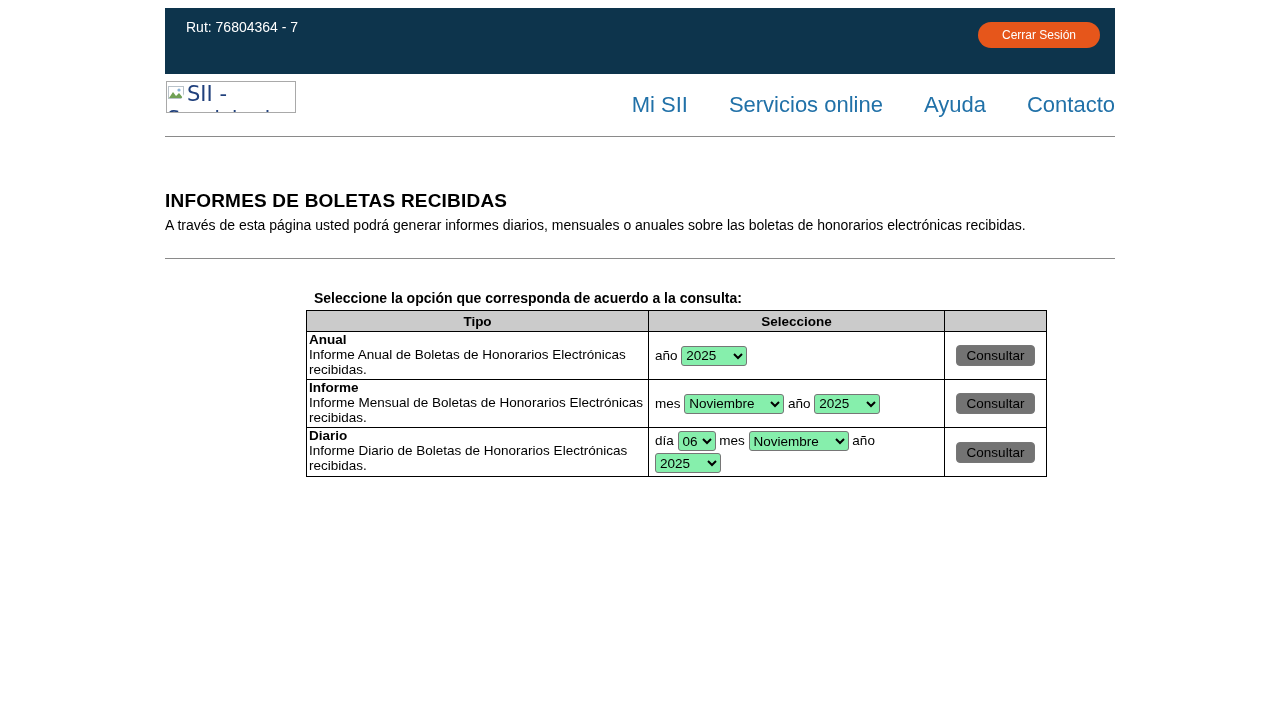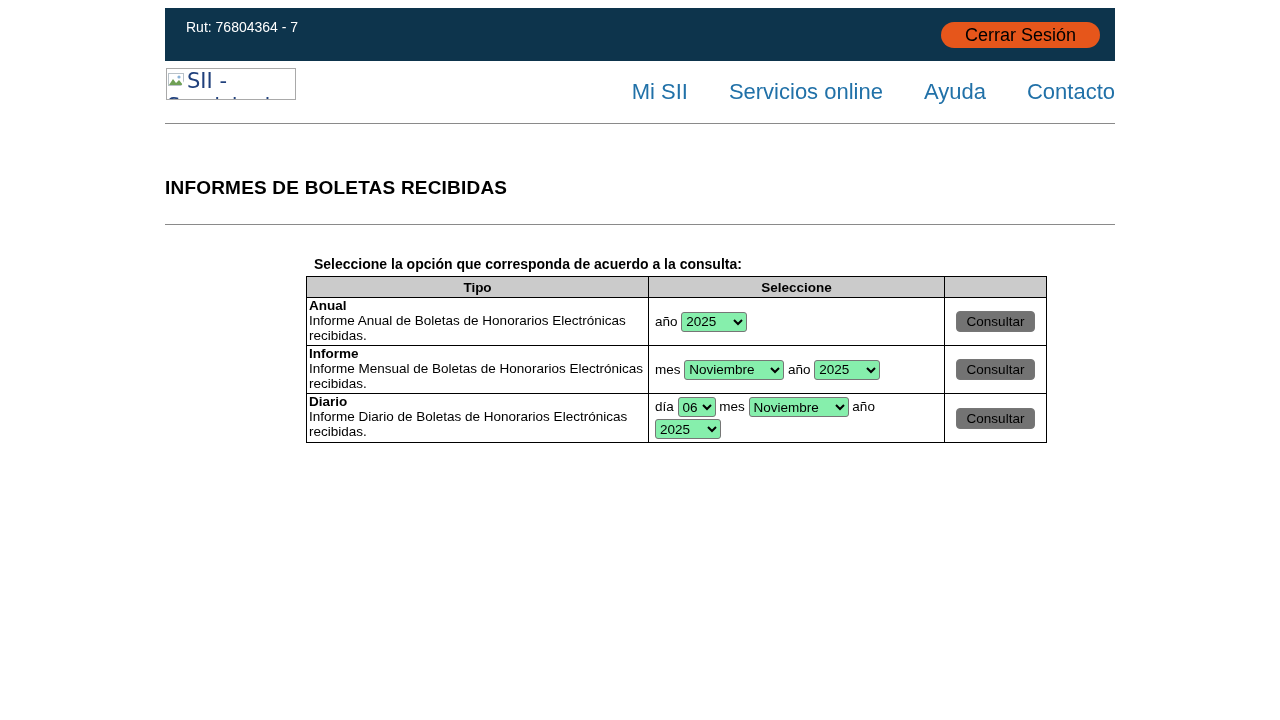--- a/index.html
+++ b/index.html
@@ -9,42 +9,42 @@
     color: #000000;
     font-size: 14px;
   }
   .container {
     width: 950px;
     margin: 8px auto 0 auto;
   }
   
   .topbar {
     position: relative;
-    height: 53px;
+    height: 66px;
     background: #0d344c;
   }
   .topbar .rut {
     position: absolute;
     left: 21px;
     top: 11px;
     color: #ffffff;
     font-size: 14px;
   }
   .logout-btn {
     position: absolute;
     right: 15px;
     top: 14px;
     height: 26px;
     padding: 0 24px;
     background: #e6561b;
-    color: #000000;
+    color: #ffffff;
     border: none;
     border-radius: 14px;
     font-family: "Liberation Sans", sans-serif;
-    font-size: 18px;
+    font-size: 12px;
     cursor: pointer;
   }
   
   .header-row {
     position: relative;
     height: 63px;
     border-bottom: 1px solid #8a8a8a;
   }
   .logo-box {
     position: absolute;
@@ -185,20 +185,21 @@
     </div>
     <div class="main-nav">
       <a>Mi SII</a>
       <a>Servicios online</a>
       <a>Ayuda</a>
       <a>Contacto</a>
     </div>
   </div>
 
   <h1 class="page-title">INFORMES DE BOLETAS RECIBIDAS</h1>
+  <p class="page-desc">A través de esta página usted podrá generar informes diarios, mensuales o anuales sobre las boletas de honorarios electrónicas recibidas.</p>
   <hr class="divider">
 
   <div class="table-wrap">
     <div class="table-caption">Seleccione la opción que corresponda de acuerdo a la consulta:</div>
     <table class="report-table">
       <colgroup>
           <col class="col-tipo">
           <col class="col-sel">
           <col class="col-btn">
         </colgroup>

